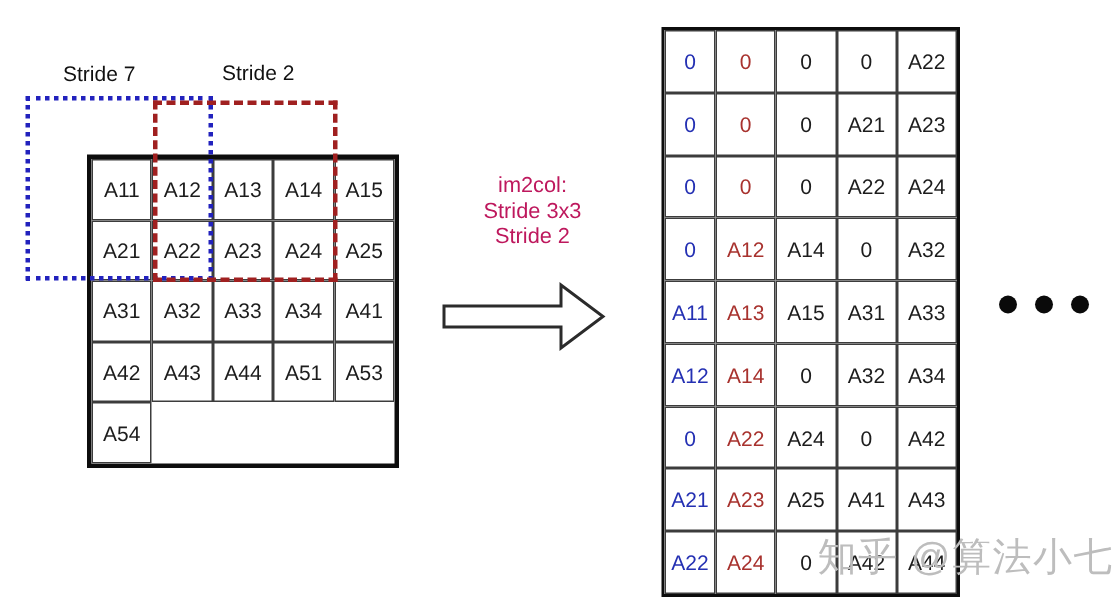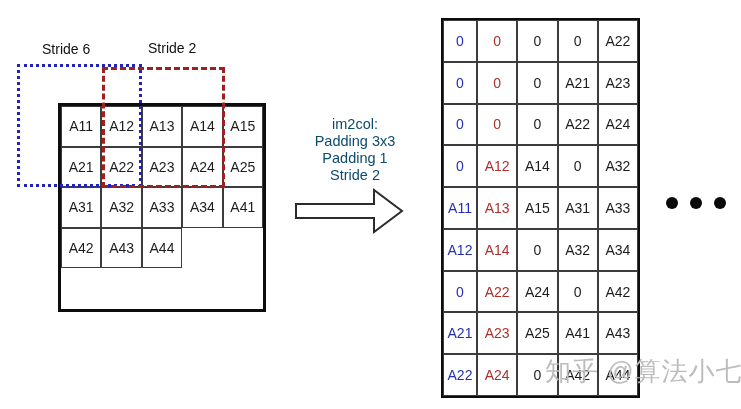--- a/index.html
+++ b/index.html
@@ -68,21 +68,21 @@
     background: #fff;
   }
 
   .caption {
     position: absolute;
     left: 295px; top: 116px;
     width: 120px;
     text-align: center;
     font-size: 14.5px;
     line-height: 17px;
-    color: #0c4a6e;
+    color: #be185d;
   }
 
   .arrow-svg {
     position: absolute;
     left: 293px; top: 186px;
     width: 115px; height: 50px;
     z-index: 2;
   }
 
   .dots {
@@ -107,21 +107,21 @@
     z-index: 20;
     white-space: nowrap;
     pointer-events: none;
   }
 </style>
 </head>
 <body>
 
 <div class="stage">
 
-  <div class="stride-label s1">Stride 6</div>
+  <div class="stride-label s1">Stride 7</div>
   <div class="stride-label s2">Stride 2</div>
 
   <div class="box-blue"></div>
   <div class="box-red"></div>
 
   <div class="matrix left-matrix">
       <div class="cell">A11</div>
       <div class="cell">A12</div>
       <div class="cell">A13</div>
       <div class="cell">A14</div>
@@ -132,26 +132,28 @@
       <div class="cell">A24</div>
       <div class="cell">A25</div>
       <div class="cell">A31</div>
       <div class="cell">A32</div>
       <div class="cell">A33</div>
       <div class="cell">A34</div>
       <div class="cell">A41</div>
       <div class="cell">A42</div>
       <div class="cell">A43</div>
       <div class="cell">A44</div>
+      <div class="cell">A51</div>
+      <div class="cell">A53</div>
+      <div class="cell">A54</div>
     </div>
 
   <div class="caption">
     <div>im2col:</div>
-    <div>Padding 3x3</div>
-    <div>Padding 1</div>
+    <div>Stride 3x3</div>
     <div>Stride 2</div>
   </div>
 
   <svg class="arrow-svg" viewBox="0 0 115 50">
     <polygon points="3,18 81,18 81,4 109,25 81,46 81,32 3,32" fill="#ffffff" stroke="#2b2b2b" stroke-width="2" stroke-linejoin="miter"></polygon>
   </svg>
 
   <div class="matrix right-matrix">
       <div class="cell" style="color: rgb(36, 48, 179);">0</div>
       <div class="cell" style="color: rgb(168, 50, 46);">0</div>

